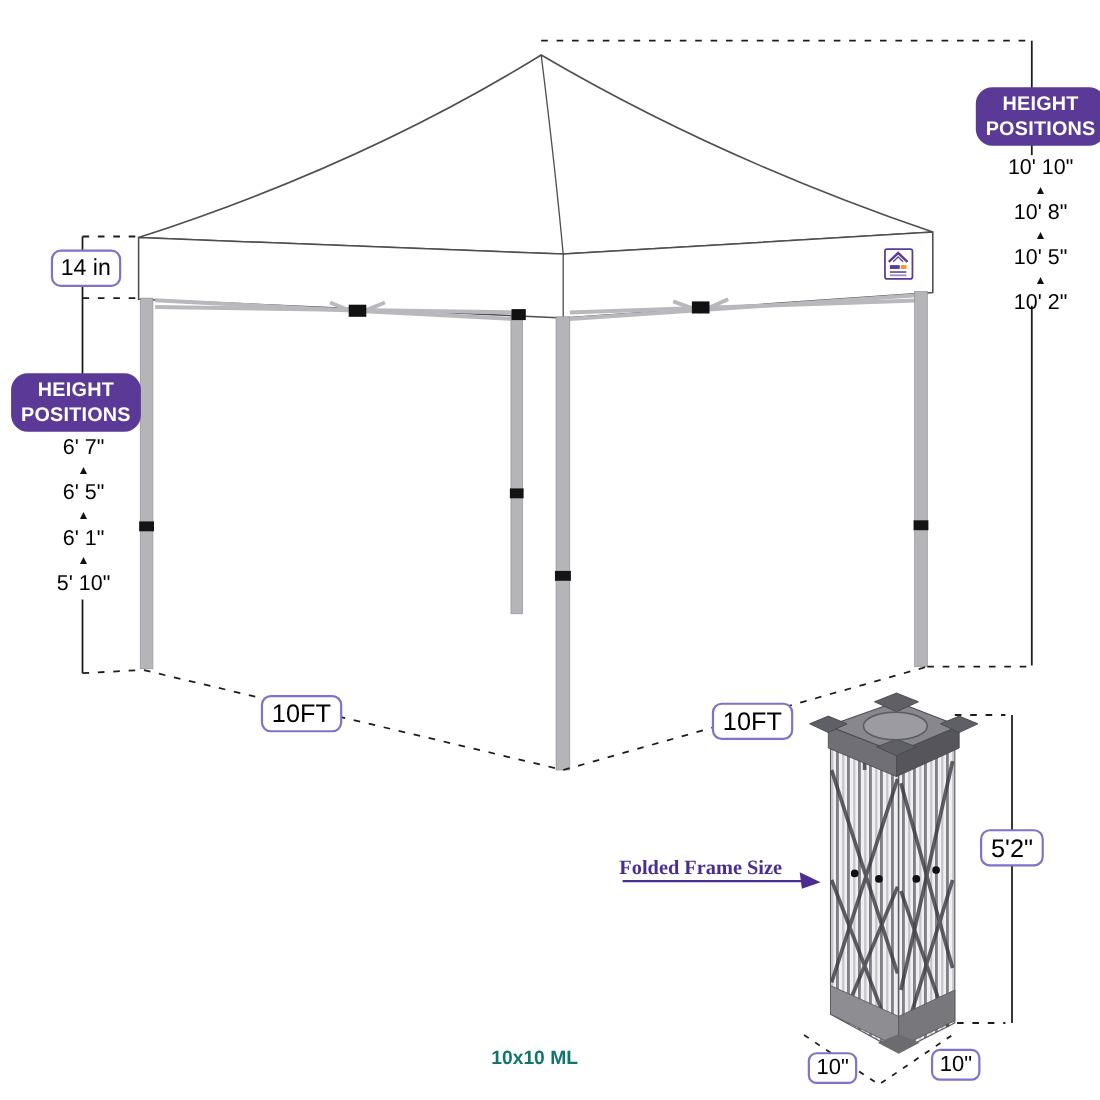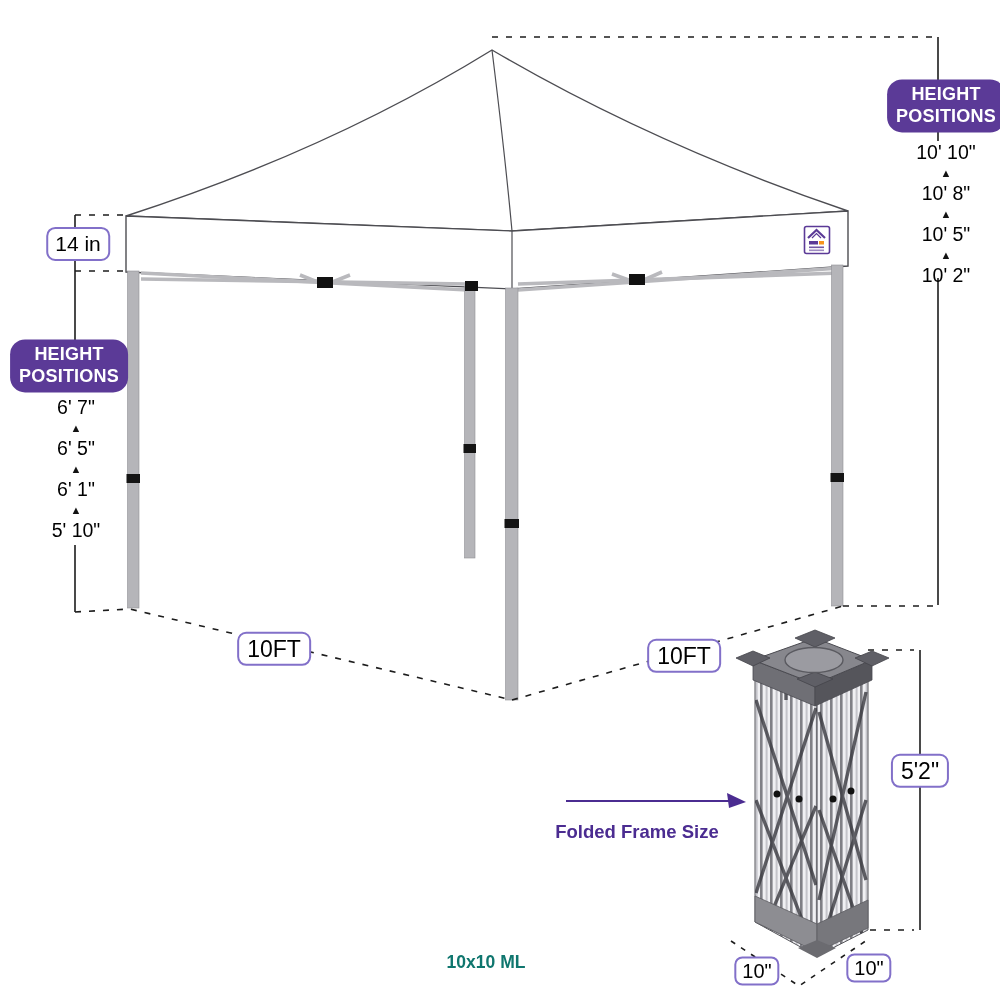--- a/index.html
+++ b/index.html
@@ -213,20 +213,20 @@
     <div class="val">10' 8"</div>
     <div class="tri">▲</div>
     <div class="val">10' 5"</div>
     <div class="tri">▲</div>
     <div class="val">10' 2"</div>
   </div>
 
   <div class="dimbox" style="left:274px; top:649px;">10FT</div>
   <div class="dimbox" style="left:684px; top:656px;">10FT</div>
 
-  <div class="purple-label" style="left:637px; top:832px;">Folded Frame Size</div>
+  <div class="purple-label" style="left:637px; top:790px;font-family:Liberation Serif, serif;">Folded Frame Size</div>
   <div class="dimbox" style="left:920px; top:771px;">5'2"</div>
   <div class="dimbox small" style="left:757px; top:971px;">10"</div>
   <div class="dimbox small" style="left:869px; top:968px;">10"</div>
 
   <div class="code-label" style="left:486px; top:962px;">10x10 ML</div>
 
 </div>
 
 </body></html>

